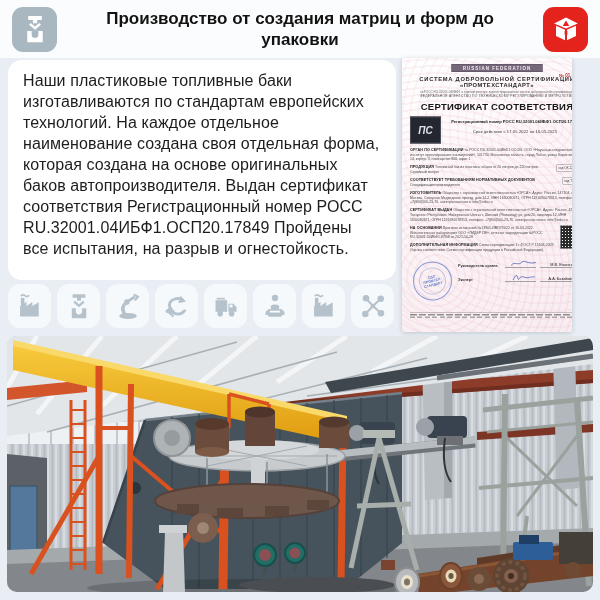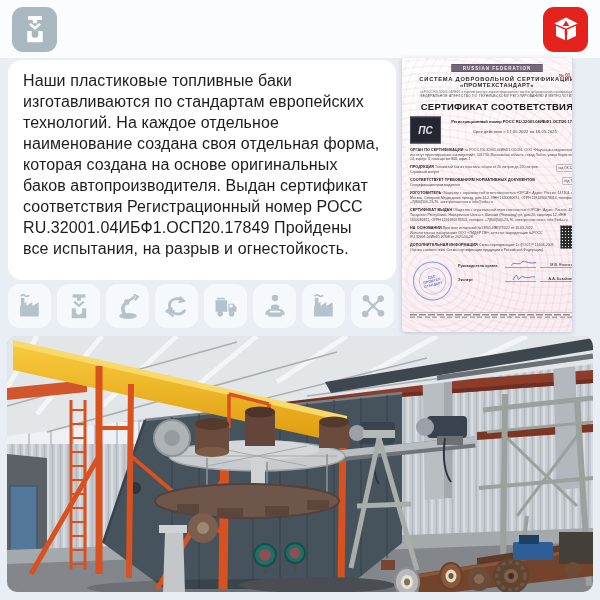--- a/index.html
+++ b/index.html
@@ -79,20 +79,21 @@
 
 <div class="header">
   <div class="hicon gray">
     <svg viewBox="0 0 24 24" fill="#ffffff">
       <rect x="6.5" y="1.5" width="11" height="3.2" rx="0.6"></rect>
       <rect x="10.3" y="4" width="3.4" height="3.4"></rect>
       <path d="M7.2 8.6 L12 12.6 L16.8 8.6 L15.4 7.2 L12 10 L8.6 7.2 Z"></path>
       <path d="M5.8 13.5 h12.4 v9 h-12.4 z M9.3 13.5 v2.8 a2.7 2.7 0 0 0 5.4 0 v-2.8 z" fill-rule="evenodd"></path>
     </svg>
   </div>
+  <div class="title">Производство от создания матриц и форм до упаковки</div>
   <div class="hicon red">
     <svg viewBox="0 0 24 24" fill="#ffffff">
       <path d="M12 2.8 L21.5 7.6 L12 11.6 L2.5 7.6 Z"></path>
       <path d="M4 9.4 L11.2 12.6 V21 L4 17.6 Z"></path>
       <path d="M20 9.4 L12.8 12.6 V21 L20 17.6 Z"></path>
       <path d="M12 5.2 L14.6 9.6 H9.4 Z" fill="#e3231c"></path>
       <rect x="10.9" y="13.6" width="2.2" height="3" fill="#e3231c"></rect>
     </svg>
   </div>
 </div>

